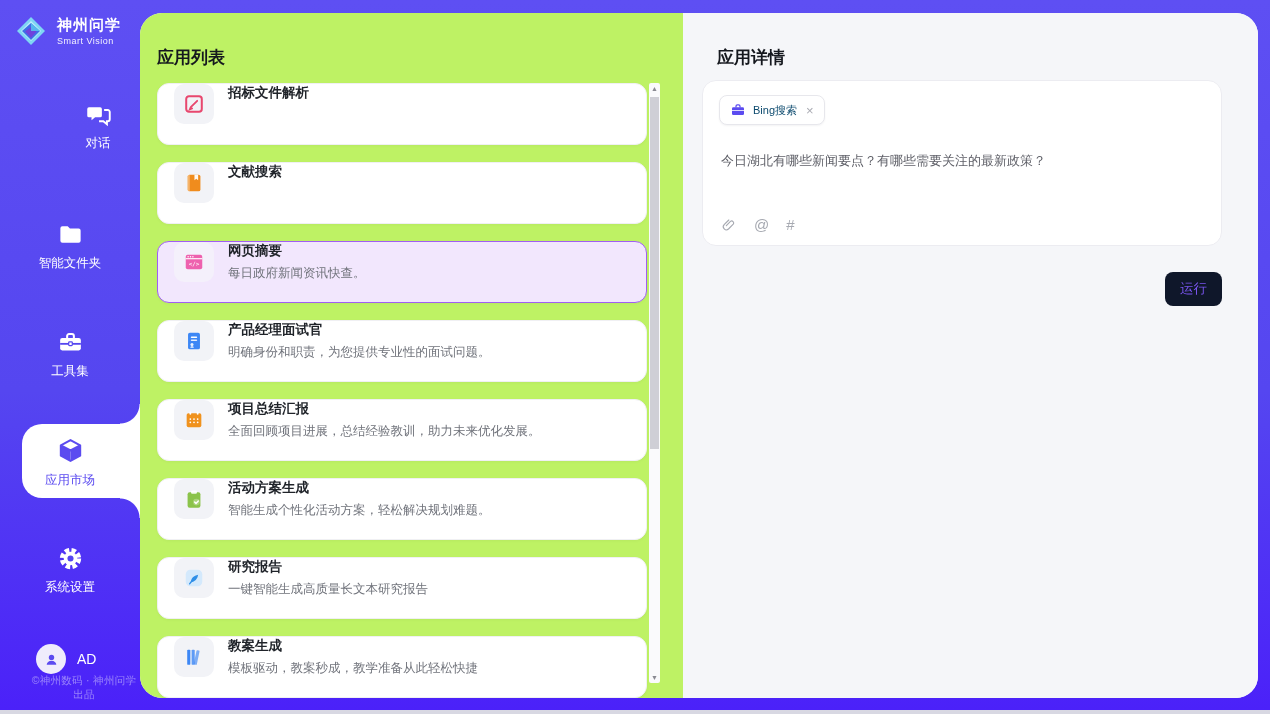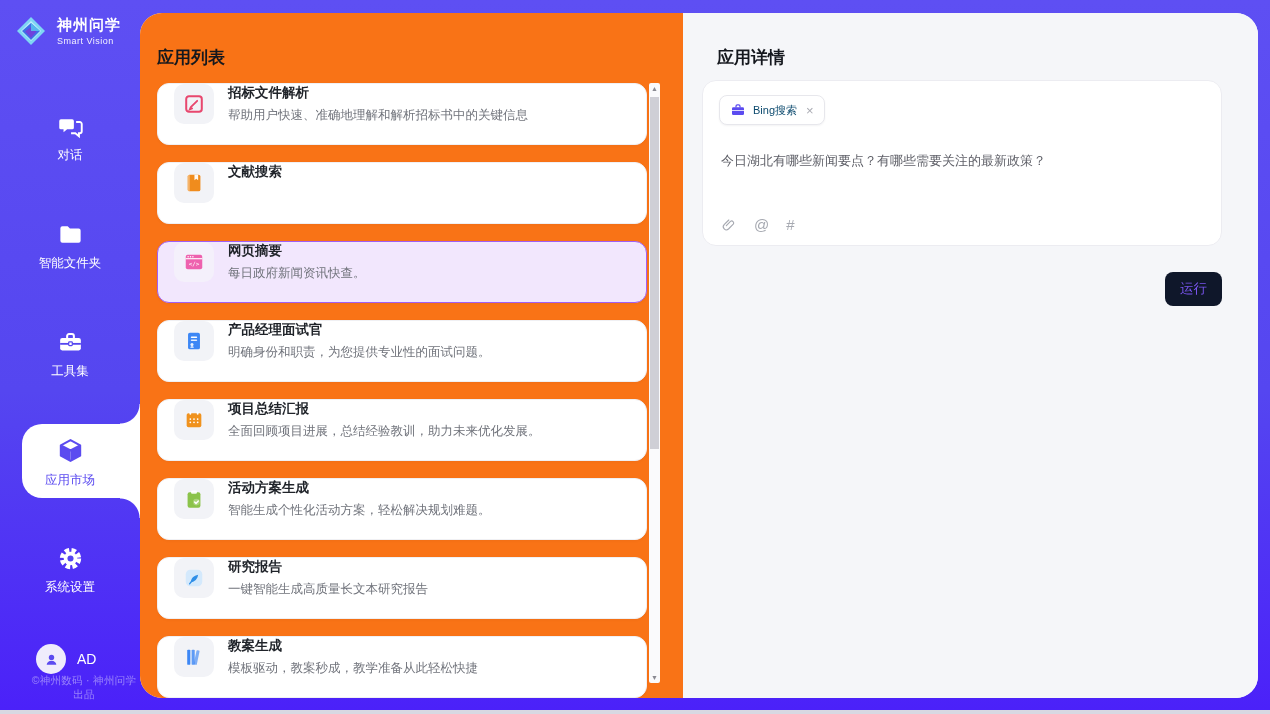--- a/index.html
+++ b/index.html
@@ -11,40 +11,40 @@
 
   
   .sidebar { position:absolute; left:0; top:0; width:140px; height:710px; color:#fff; }
   .logo { position:absolute; top:13px; left:13px; display:flex; align-items:center; gap:8px; }
   .logo-text .cn { font-size:15px; font-weight:bold; letter-spacing:1px; }
   .logo-text .en { font-size:9px; opacity:.92; letter-spacing:.5px; margin-top:1px; }
   .nav-item { position:absolute; left:0; width:140px; height:66px; display:flex; flex-direction:column;
               align-items:center; justify-content:center; gap:7px; cursor:pointer; }
   .nav-item .lbl { font-size:12.5px; color:#fff; }
   .nav-item.u .lbl { }
-  .ni-1{top:105px;} .ni-2{top:213px;} .ni-3{top:321px;} .ni-4{top:429px;} .ni-5{top:537px;}
+  .ni-1{top:93px;margin-left:28px;} .ni-2{top:213px;} .ni-3{top:321px;} .ni-4{top:429px;} .ni-5{top:537px;}
   .active-bump { position:absolute; left:22px; right:0; top:424px; height:74px; background:#fff;
                  border-radius:20px 0 0 20px; }
   .active-bump::before { content:""; position:absolute; right:0; top:-20px; width:20px; height:20px;
                  background:radial-gradient(circle at 0 0, transparent 19px, #fff 20px); }
   .active-bump::after { content:""; position:absolute; right:0; bottom:-20px; width:20px; height:20px;
                  background:radial-gradient(circle at 0 100%, transparent 19px, #fff 20px); }
   .nav-item.active { z-index:2; }
   .nav-item.active .lbl { color:#5b4bf0; }
   .user-row { position:absolute; bottom:36px; left:36px; display:flex; align-items:center; gap:11px; }
   .avatar { width:30px; height:30px; border-radius:50%; background:#efecfc; display:flex;
             align-items:center; justify-content:center; }
   .user-name { font-size:14px; color:#fff; }
   .side-footer { position:absolute; bottom:8px; left:0; right:0; text-align:center;
                  font-size:10.5px; color:rgba(255,255,255,.42); letter-spacing:.3px;padding-left:28px; }
 
   
   .content { position:absolute; left:140px; top:13px; right:12px; bottom:12px; border-radius:22px;
              background:#fff; display:flex; overflow:hidden; }
-  .list-panel { position:relative; width:543px; background:#f97316; flex:none; }
+  .list-panel { position:relative; width:543px; background:#bef264; flex:none; }
   .panel-title { position:absolute; top:33px; left:17px; font-size:17px; font-weight:bold; color:#15181e; }
   .cards { position:absolute; top:70px; left:17px; width:490px; }
   .app-card { height:62px; margin-bottom:17px; background:#fff; border:1px solid #f0f0f3; border-radius:12px;
               box-shadow:0 1px 3px rgba(20,20,40,.04); display:flex; align-items:flex-start; gap:14px;
               padding:0 16px; cursor:pointer; }
   .app-card.selected { background:#f2e7fd; border-color:#a15ef3; }
   .icon-tile { width:40px; height:40px; border-radius:10px; background:#f2f3f7; flex:none;
                display:flex; align-items:center; justify-content:center; }
   .app-card.selected .icon-tile { background:#f4f0fb; }
   .app-texts { min-width:0; }
@@ -159,21 +159,20 @@
 
           <div class="app-card">
             <div class="icon-tile">
               <svg width="22" height="22" viewBox="0 0 24 24">
                 <rect x="3.5" y="3.5" width="17" height="17" rx="3" fill="none" stroke-width="2.2" stroke="#e8476e"></rect>
                 <path d="M8.5 15.5l7-7m-7 7l-1 2.4 2.4-1" fill="none" stroke-width="2" stroke-linecap="round" stroke="#e8476e"></path>
               </svg>
             </div>
             <div class="app-texts">
               <div class="app-title">招标文件解析</div>
-              <div class="app-desc">帮助用户快速、准确地理解和解析招标书中的关键信息</div>
             </div>
           </div>
 
           <div class="app-card">
             <div class="icon-tile">
               <svg width="22" height="22" viewBox="0 0 24 24">
                 <path d="M5 5a2 2 0 0 1 2-2h10a2 2 0 0 1 2 2v14a2 2 0 0 1-2 2H7a2 2 0 0 1-2-2z" fill="#f08c1d"></path>
                 <path d="M12.5 3v6l2-1.7L16.5 9V3z" fill="#ffffff" opacity=".95"></path>
                 <rect x="5" y="3" width="2.4" height="18" rx="1" fill="#ffffff" opacity=".35"></rect>
               </svg>

